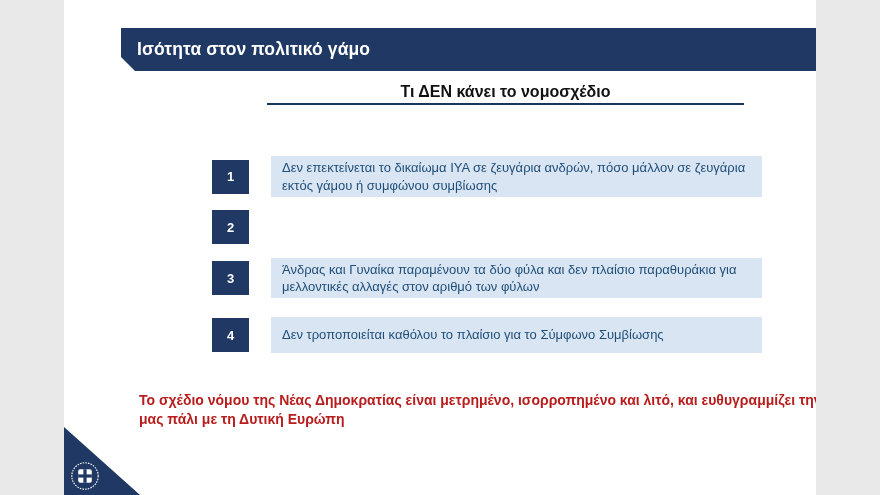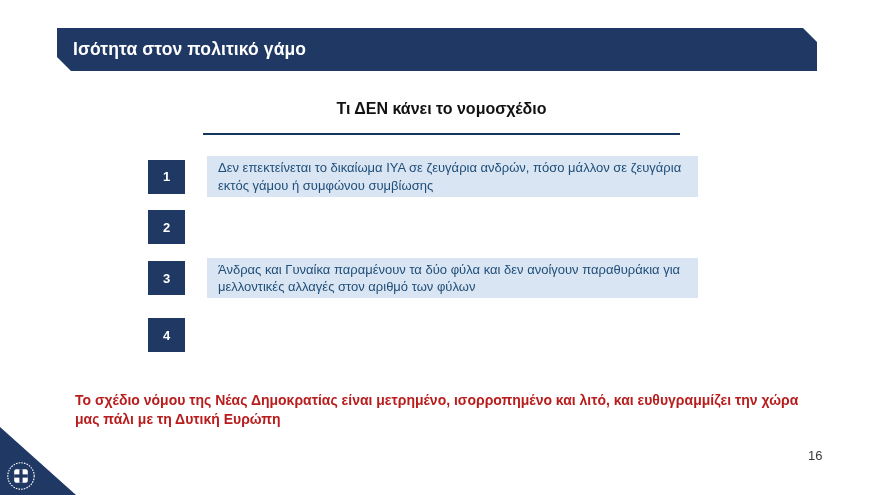--- a/index.html
+++ b/index.html
@@ -1,40 +1,40 @@
 <!DOCTYPE html>
 <html><head>
 <meta charset="utf-8">
 <style>
   html,body{margin:0;padding:0;background:#e9e9e9;}
   .slide{
     position:relative;
-    width:880px;height:495px;
+    width:752px;height:495px;
     background:#ffffff;
     overflow:hidden;
     font-family:"Liberation Sans", sans-serif;
     margin:0 auto;
   }
   
   .header-bar{
     position:absolute;left:57px;top:28px;width:760px;height:43px;
     background:#1F3864;
     clip-path:polygon(0 0, calc(100% - 14px) 0, 100% 14px, 100% 100%, 14px 100%, 0 calc(100% - 14px));
     display:flex;align-items:center;
   }
   .header-title{
     color:#ffffff;font-size:17.5px;font-weight:bold;
     padding-left:16px;letter-spacing:.1px;
   }
   
   .section-head{
-    position:absolute;left:203px;top:100px;width:477px;
+    position:absolute;left:203px;top:83px;width:477px;
     text-align:center;
     border-bottom:2px solid #16365C;
-    padding-bottom:15px;
+    padding-bottom:2px;
   }
   .section-title{
     font-size:16px;font-weight:bold;color:#111111;
   }
   
   .row{position:absolute;left:148px;width:550px;}
   .num-box{
     position:absolute;left:0;top:50%;transform:translateY(-50%);
     width:37px;height:34px;background:#1F3864;
     display:flex;align-items:center;justify-content:center;
@@ -88,26 +88,29 @@
       </div>
   </div>
 
   <div class="row row2">
     <div class="num-box">2</div>
   </div>
 
   <div class="row row3">
     <div class="num-box">3</div>
     <div class="text-box">
-        <span>Άνδρας και Γυναίκα παραμένουν τα δύο φύλα και δεν ανοίγουν παραθυράκια για μελλοντικές αλλαγές στον αριθμό των φύλων</span>
+        <span>Άνδρας και Γυναίκα παραμένουν τα δύο φύλα και δεν πλαίσιο παραθυράκια για μελλοντικές αλλαγές στον αριθμό των φύλων</span>
       </div>
   </div>
 
   <div class="row row4">
     <div class="num-box">4</div>
+    <div class="text-box">
+        <span>Δεν τροποποιείται καθόλου το πλαίσιο για το Σύμφωνο Συμβίωσης</span>
+      </div>
   </div>
 
   <div class="statement">Το σχέδιο νόμου της Νέας Δημοκρατίας είναι μετρημένο, ισορροπημένο και λιτό, και ευθυγραμμίζει την χώρα μας πάλι με τη Δυτική Ευρώπη</div>
 
   <div class="page-number">16</div>
 
   <div class="corner-triangle"></div>
 
   <svg class="emblem" viewBox="0 0 30 30">
     <circle cx="15" cy="15" r="13.2" fill="none" stroke="#ffffff" stroke-width="1.1" stroke-dasharray="1.6 1.1"></circle>

